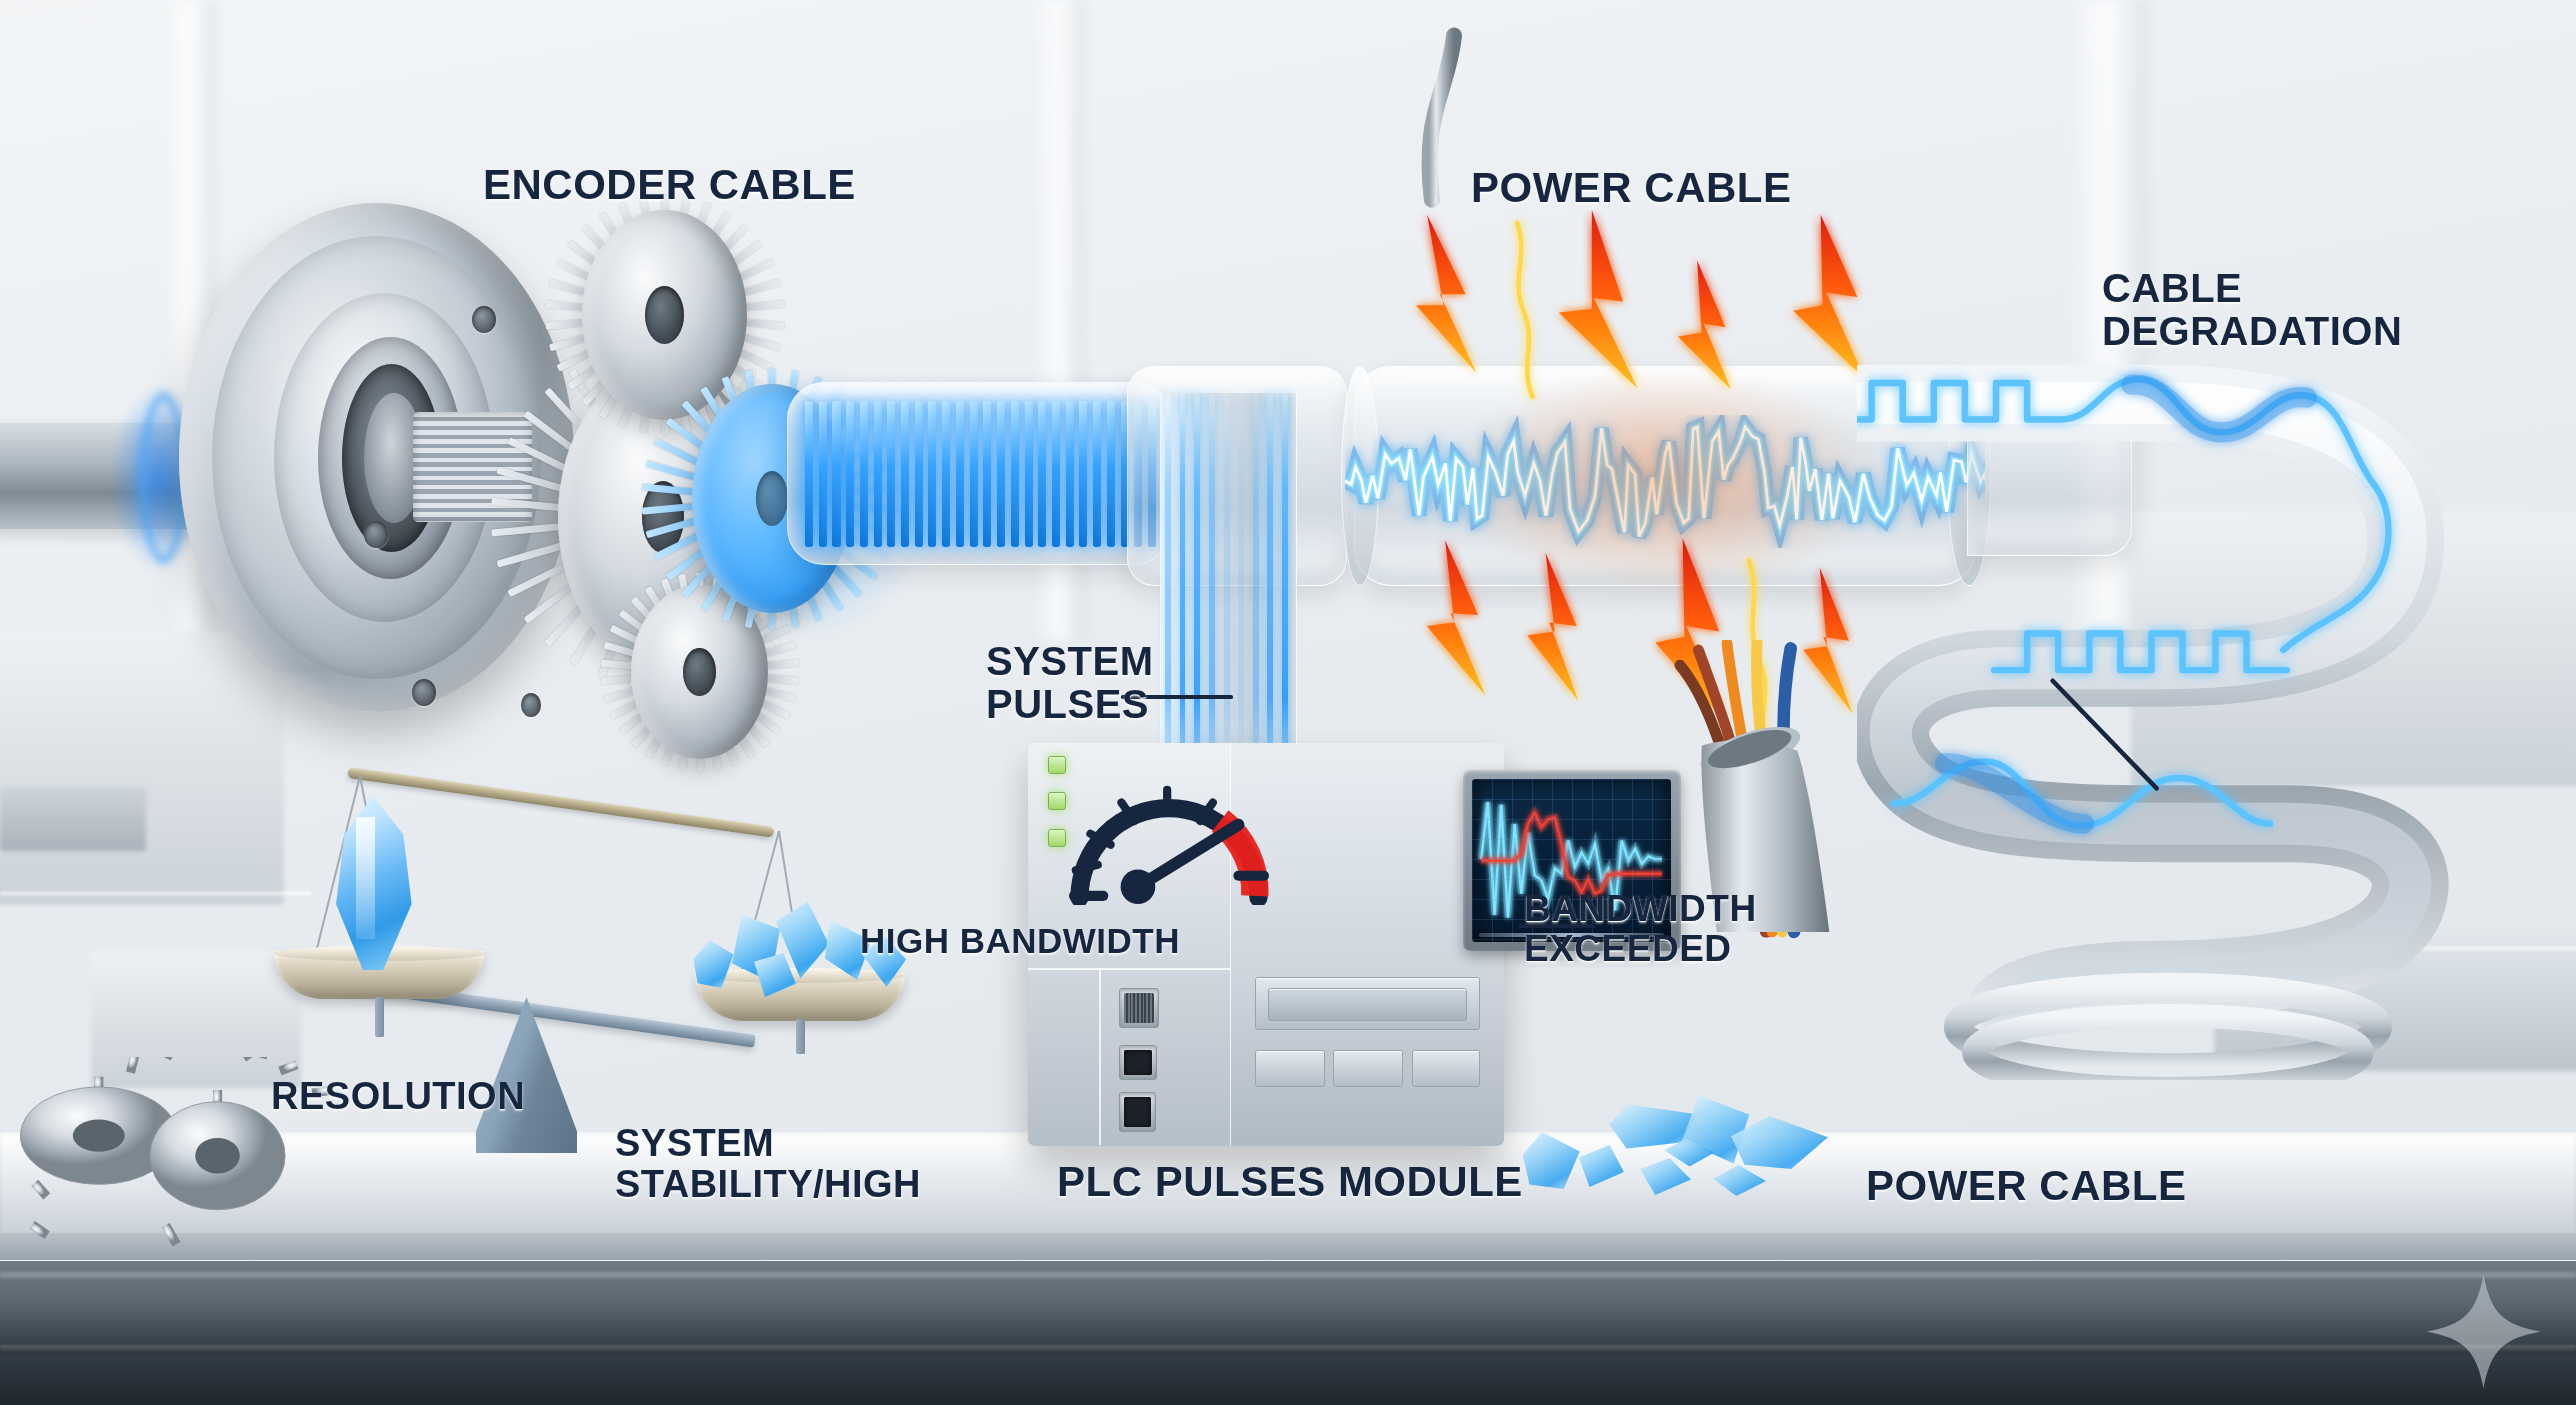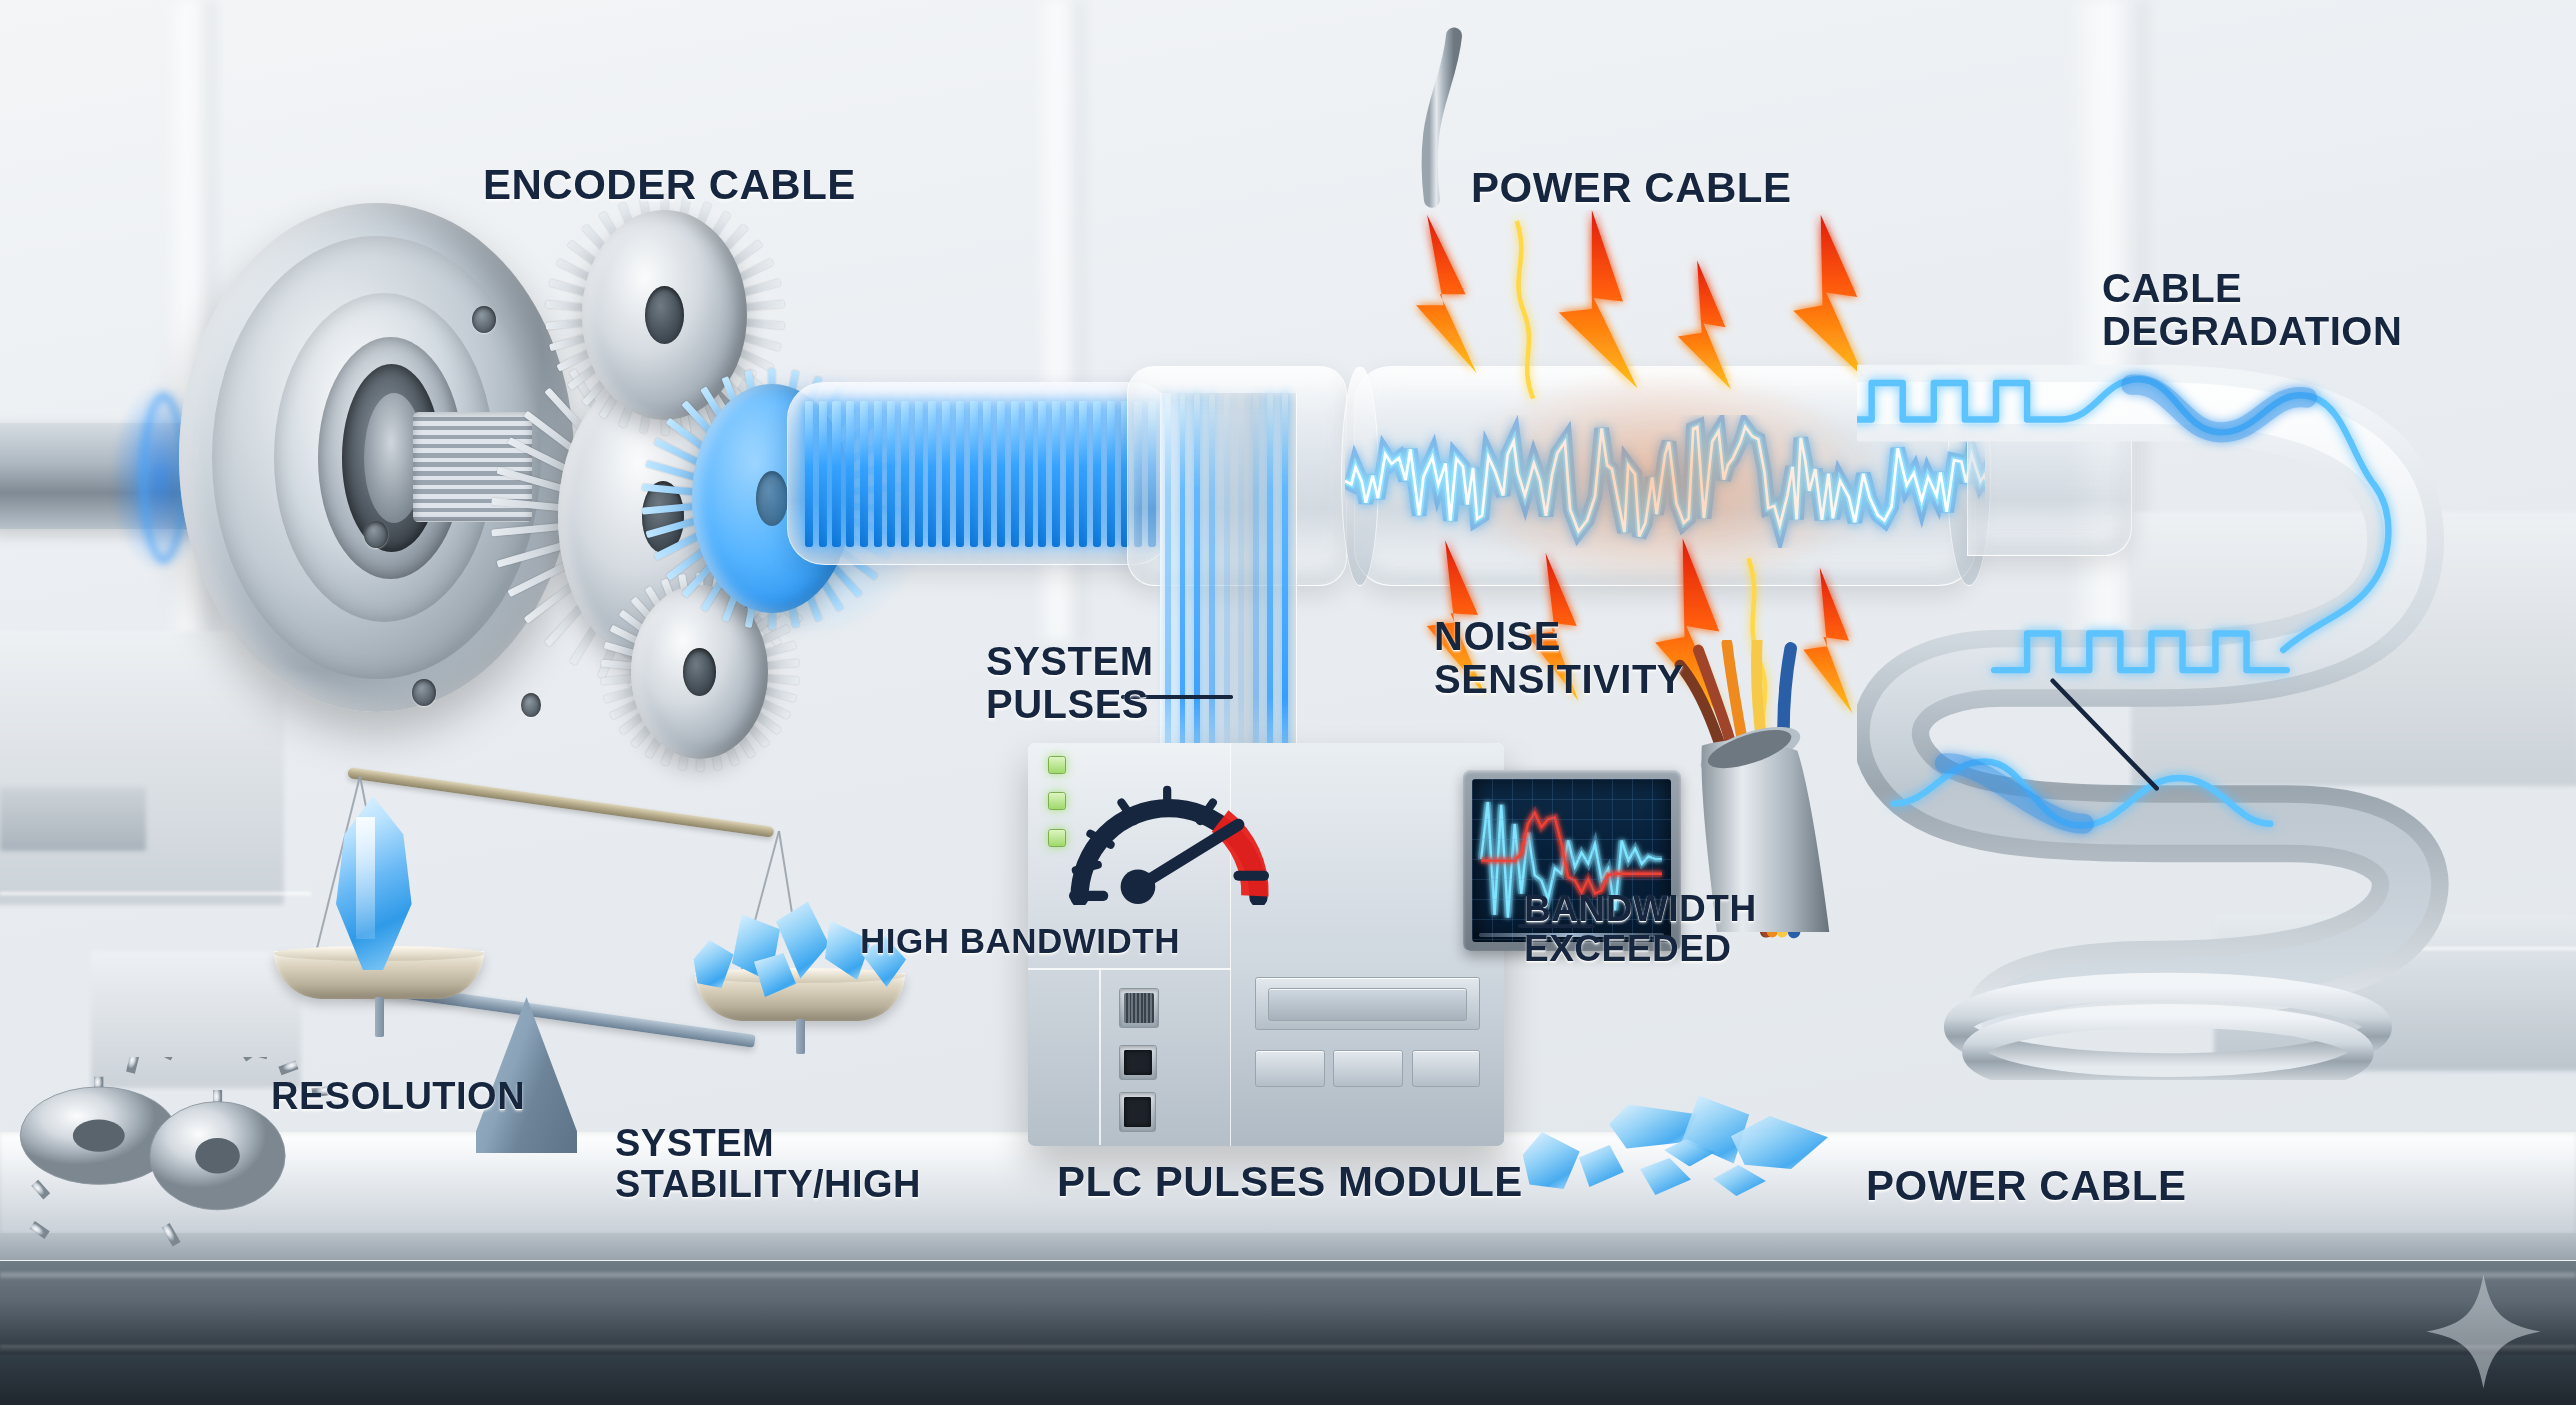--- a/index.html
+++ b/index.html
@@ -767,22 +767,20 @@
   <svg style="position:absolute; left:2049px; top:677px;" width="146" height="128" viewBox="0 0 160 140">
     <line x1="4" y1="4" x2="118" y2="122" stroke="#16263f" stroke-width="5" stroke-linecap="round"></line>
   </svg>
 
   <div class="lbl" style="left:483px;  top:163px; font-size:42px;">ENCODER CABLE</div>
   <div class="lbl" style="left:1471px; top:166px; font-size:42px;">POWER CABLE</div>
   <div class="lbl" style="left:2102px; top:267px; font-size:40px; text-align:left;">CABLE
 DEGRADATION</div>
   <div class="lbl" style="left:986px; top:640px; font-size:40px;">SYSTEM
 PULSES</div>
-  <div class="lbl" style="left:1434px; top:615px; font-size:40px;">NOISE
-SENSITIVITY</div>
   <div class="lbl" style="left:860px;  top:922px; font-size:35px;">HIGH BANDWIDTH</div>
   <div class="lbl" style="left:1524px; top:889px; font-size:37px;">BANDWIDTH
 EXCEEDED</div>
   <div class="lbl" style="left:271px;  top:1076px; font-size:38px;">RESOLUTION</div>
   <div class="lbl" style="left:615px;  top:1123px; font-size:38px;">SYSTEM
 STABILITY/HIGH</div>
   <div class="lbl" style="left:1057px; top:1160px; font-size:42px;">PLC PULSES MODULE</div>
   <div class="lbl" style="left:1866px; top:1164px; font-size:42px;">POWER CABLE</div>
 
   <svg class="sparkle" viewBox="0 0 100 100">

